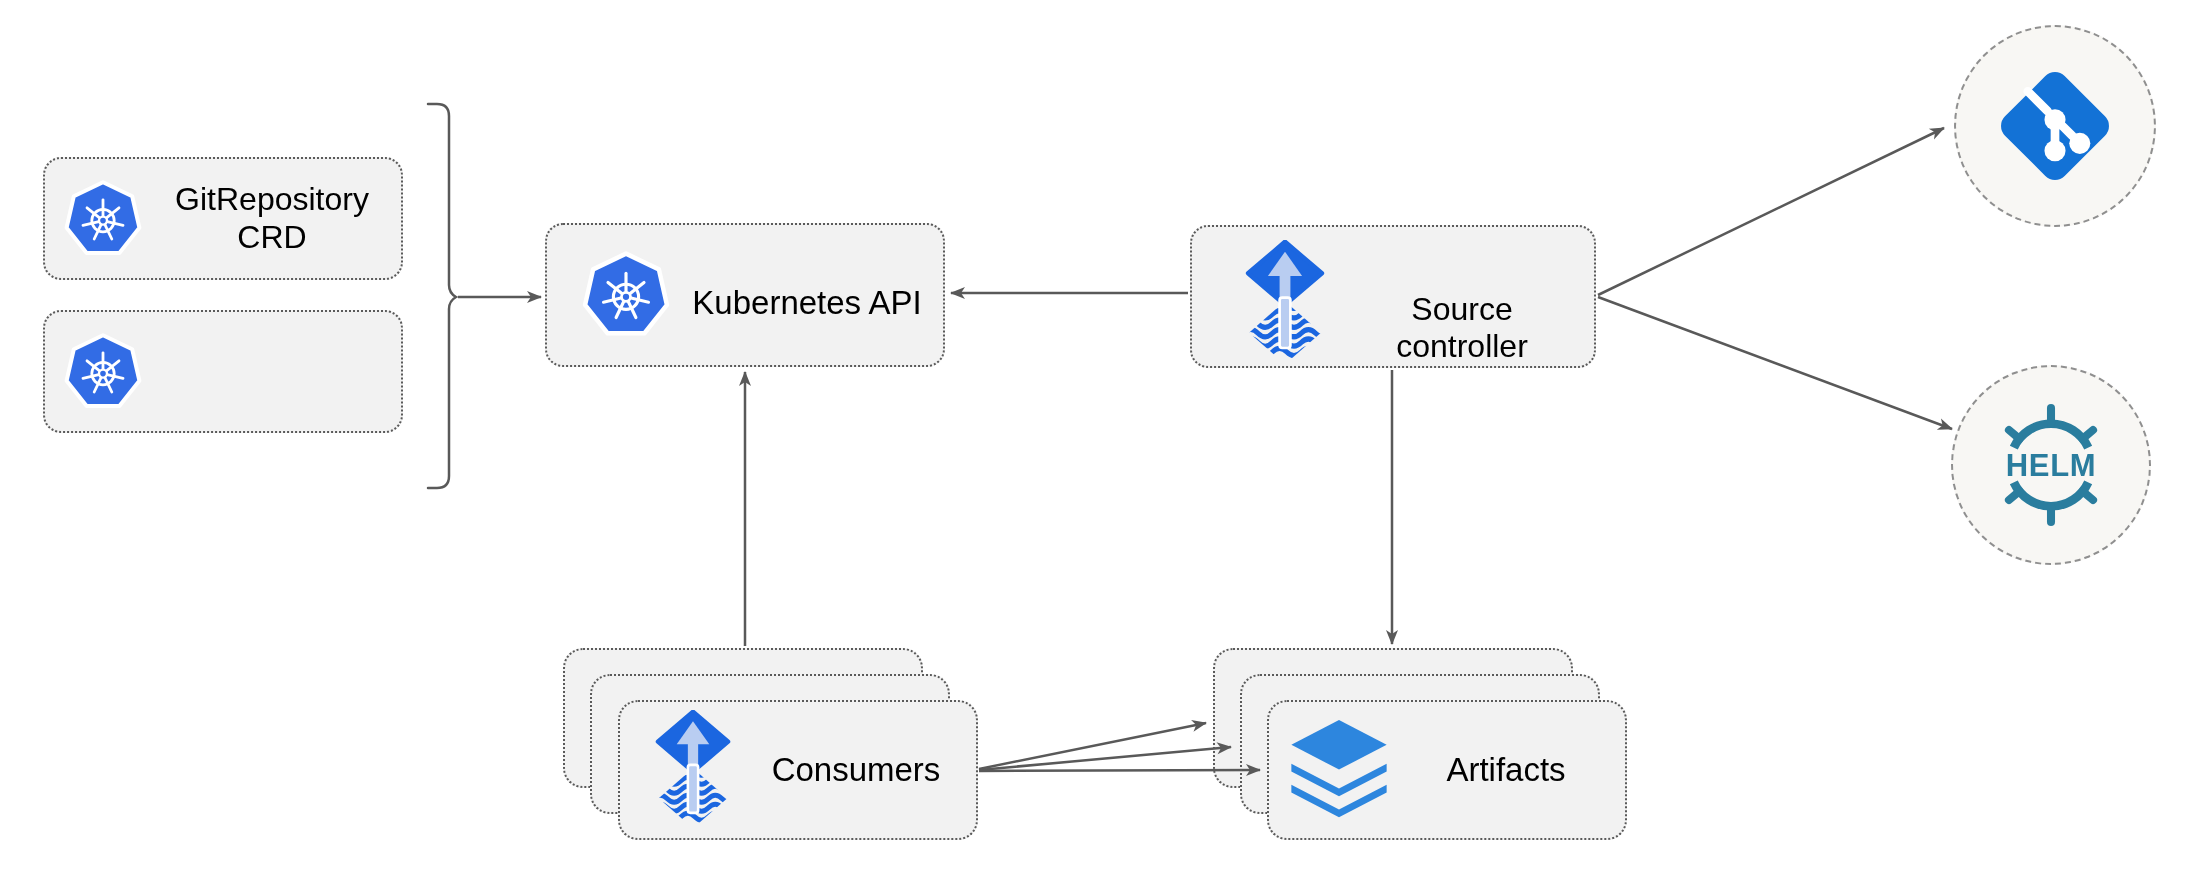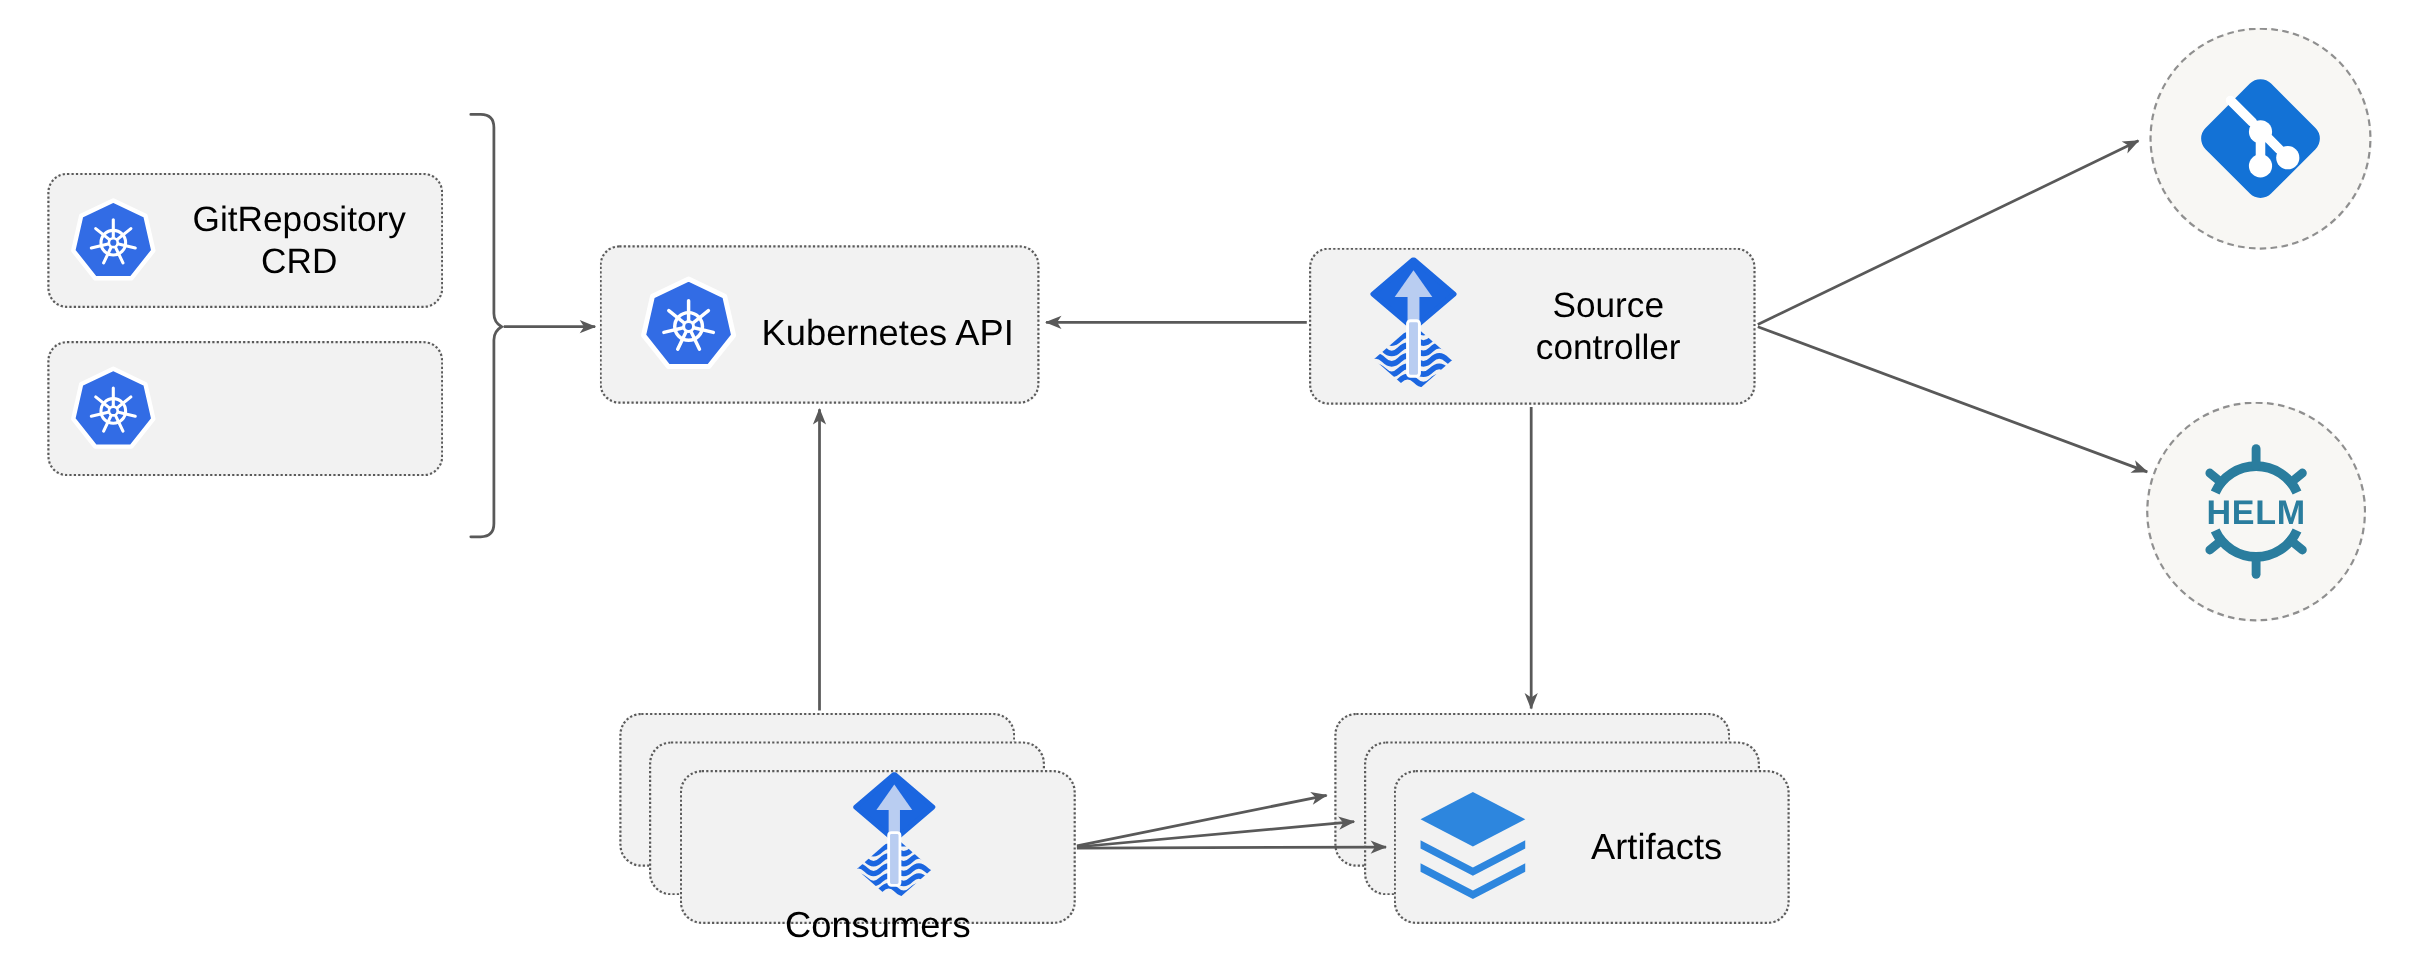--- a/index.html
+++ b/index.html
@@ -84,21 +84,21 @@
           <line x1="50" y1="52" x2="39" y2="75"></line>
             <line x1="50" y1="52" x2="25" y2="58"></line>
           <line x1="50" y1="52" x2="30" y2="36"></line>
         </g>
         <circle cx="50" cy="52" r="14" fill="none" stroke="#ffffff" stroke-width="3.5"></circle>
         <circle cx="50" cy="52" r="5" fill="#326ce5" stroke="#ffffff" stroke-width="3"></circle>
       </svg>
       <div class="label" style="font-size:33px;margin-top:16px;">Kubernetes API</div>
     </div>
 
-    <div class="node" style="left:1190px;top:225px;width:406px;height:143px;">
+    <div class="node" style="left:1190px;top:225px;width:406px;height:143px;align-items:flex-end;">
       <svg class="icon" style="margin-left:48px;" width="90" height="126" viewBox="0 0 100 140">
         <defs>
             <clipPath id="fxa">
               <polygon points="50,68 90,103 50,138 10,103"></polygon>
             </clipPath>
           </defs>
         <polygon points="50,2 91,37 50,72 9,37" fill="#1b66e0" stroke="#1b66e0" stroke-width="5" stroke-linejoin="round"></polygon>
         <rect x="44" y="38" width="12" height="32" fill="#b9cdf1"></rect>
         <polygon points="50,13 69,40 31,40" fill="#b9cdf1"></polygon>
         <g clip-path="url(#fxa)" stroke="#1b66e0" stroke-width="5.5" fill="none">
@@ -109,21 +109,21 @@
           <path d="M4,114 q8,-8 16,0 t16,0 t16,0 t16,0 t16,0 t16,0"></path>
           <path d="M4,124.5 q8,-8 16,0 t16,0 t16,0 t16,0 t16,0 t16,0"></path>
         </g>
         <rect x="44" y="64" width="12" height="56" rx="3" fill="#b9cdf1" stroke="#ffffff" stroke-width="3"></rect>
       </svg>
       <div class="label src-label">Source controller</div>
     </div>
 
     <div class="stack-box" style="left:563px;top:648px;width:360px;height:140px;"></div>
     <div class="stack-box" style="left:590px;top:674px;width:360px;height:140px;"></div>
-    <div class="node" style="left:618px;top:700px;width:360px;height:140px;border-radius:20px;flex-direction:column;">
+    <div class="node" style="left:618px;top:700px;width:360px;height:140px;border-radius:20px;">
       <svg class="icon" style="margin-left:30px;" width="86" height="120" viewBox="0 0 100 140">
         <defs>
             <clipPath id="fxb">
               <polygon points="50,68 90,103 50,138 10,103"></polygon>
             </clipPath>
           </defs>
         <polygon points="50,2 91,37 50,72 9,37" fill="#1b66e0" stroke="#1b66e0" stroke-width="5" stroke-linejoin="round"></polygon>
         <rect x="44" y="38" width="12" height="32" fill="#b9cdf1"></rect>
         <polygon points="50,13 69,40 31,40" fill="#b9cdf1"></polygon>
         <g clip-path="url(#fxb)" stroke="#1b66e0" stroke-width="5.5" fill="none">

